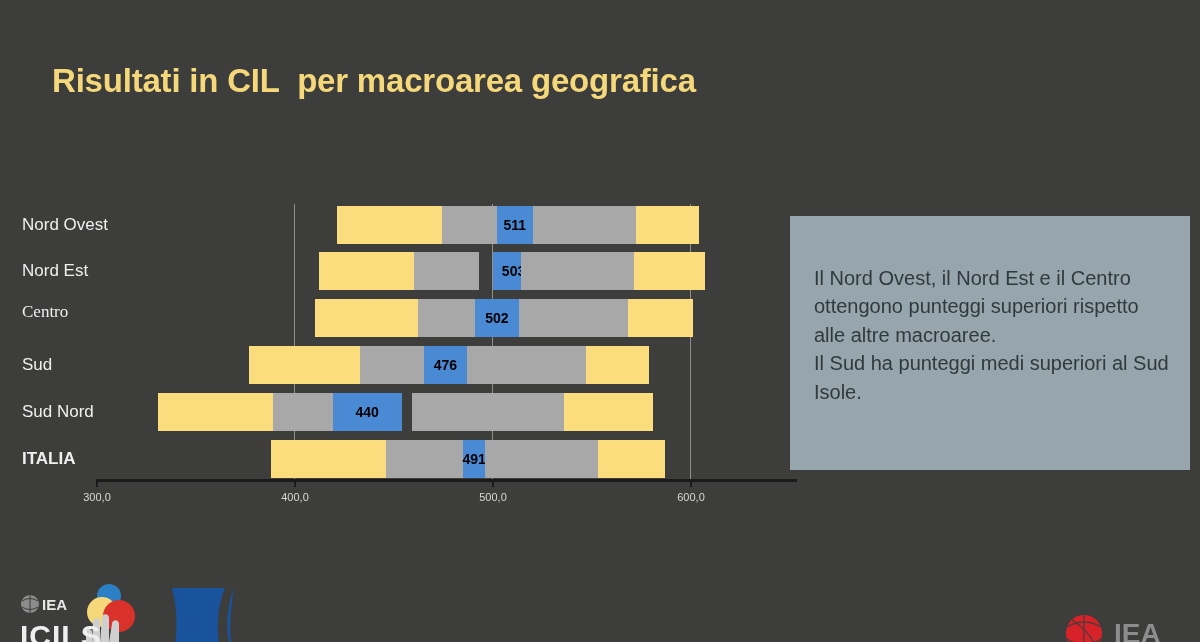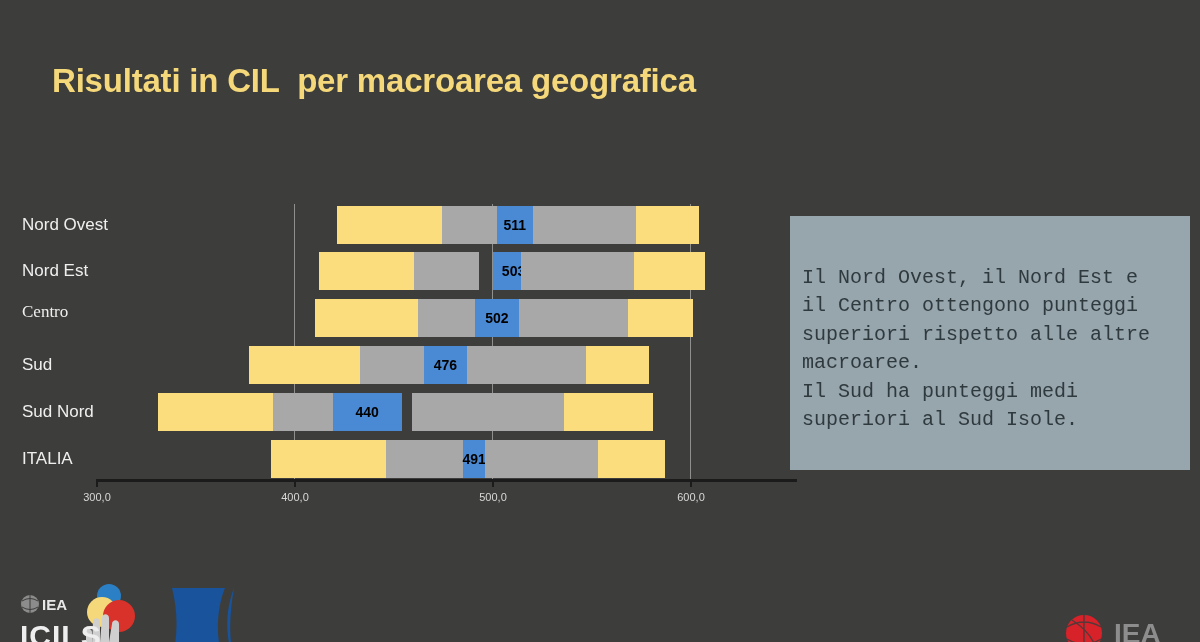--- a/index.html
+++ b/index.html
@@ -56,22 +56,21 @@
     font-size:11px;color:#d8d8d8;
     transform:translateX(-50%);
     white-space:nowrap;
   }
 
   
   .callout{
     position:absolute;left:790px;top:172px;width:400px;height:254px;
     background:#97a5ac;
     box-sizing:border-box;
-    padding:48px 16px 0 12px;
-    font-family:Liberation Mono, monospace;
+    padding:48px 16px 0 24px;
   }
   .callout p{
     margin:0;
     font-size:20px;line-height:1.42;
     color:#2f3a3e;
     white-space:pre-line;
   }
 
   
   .icils-logo{position:absolute;left:14px;top:538px;width:140px;height:96px;}
@@ -90,21 +89,21 @@
         <div class="gridline" style="left: 294px;"></div>
         <div class="gridline" style="left: 492px;"></div>
         <div class="gridline" style="left: 690px;"></div>
       </div>
     <div id="labels-layer">
         <div class="cat-label" style="top: 22px;">Nord Ovest</div>
         <div class="cat-label" style="top: 68px;">Nord Est</div>
         <div class="cat-label" style="top: 109px; font-family: Liberation Serif, serif;">Centro</div>
         <div class="cat-label" style="top: 162px;">Sud</div>
         <div class="cat-label" style="top: 209px;">Sud Nord</div>
-        <div class="cat-label" style="top: 256px;">ITALIA</div>
+        <div class="cat-label" style="top: 256px; font-weight: bold;">ITALIA</div>
       </div>
     <div id="bars-layer">
         <div class="bar-row" style="top: 12px; left: 336.58px; width: 362.34px;">
           <div class="seg yellow" style="left: 0px; width: 104.94px;"></div>
           <div class="seg grey" style="left: 104.94px; width: 55.44px;"></div>
           <div class="seg blue" style="left: 160.38px; width: 35.64px;">511</div>
           <div class="seg grey" style="left: 196.02px; width: 102.96px;"></div>
           <div class="seg yellow" style="left: 298.98px; width: 63.36px;"></div>
         </div>
         <div class="bar-row" style="top: 58px; left: 318.76px; width: 386.1px;">

